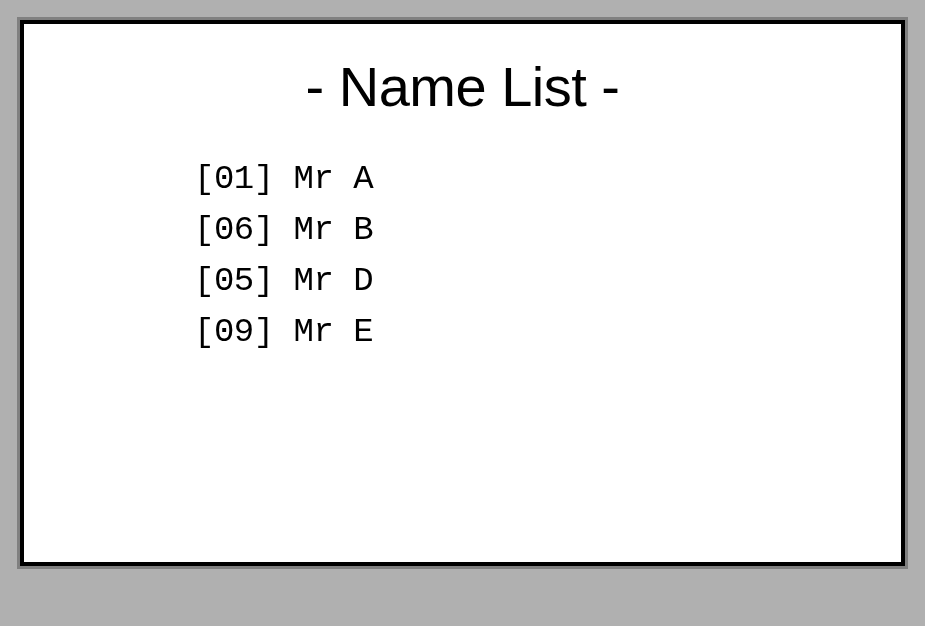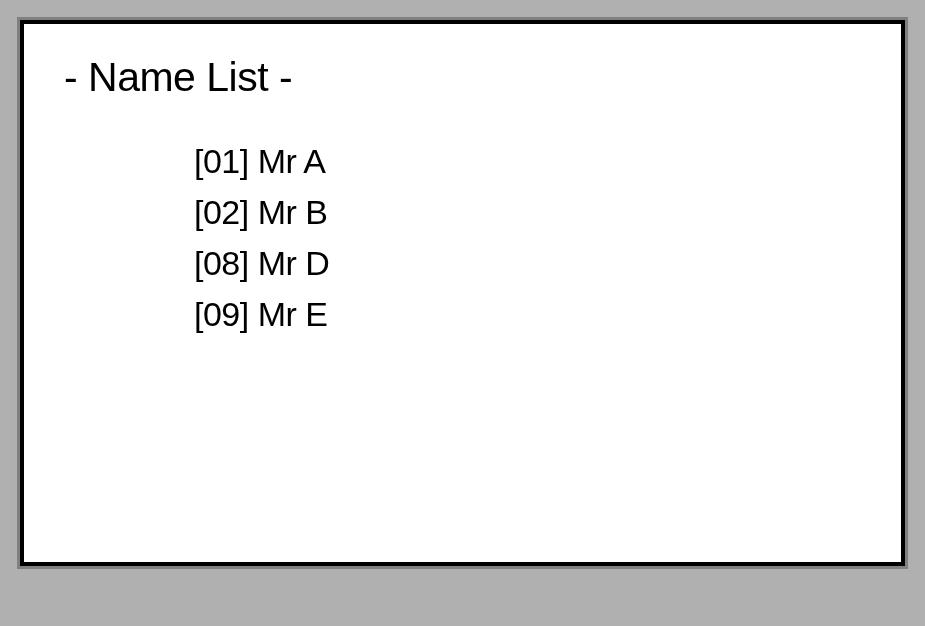--- a/index.html
+++ b/index.html
@@ -16,41 +16,42 @@
     }
     .panel {
       width: 100%;
       height: 100%;
       background: #ffffff;
       border: 4px solid #000000;
       outline: 3px solid #808080;
       padding: 30px 40px 30px 40px;
     }
     .title {
-      text-align: left;
-      font-size: 41px;
+      text-align: center;
+      font-size: 56px;
       font-weight: normal;
       margin-bottom: 35px;
       letter-spacing: -0.5px;
       font-stretch: condensed;
     }
     .list {
       margin-left: 130px;
     }
     .list-item {
       font-size: 34px;
       line-height: 1.5;
       letter-spacing: -0.5px;
       font-stretch: condensed;
+      font-family: Liberation Mono, monospace;
     }
   </style>
 </head>
 <body>
 
 <div class="panel">
   <div class="title">- Name List -</div>
   <div class="list">
     <div class="list-item">[01] Mr A</div>
-    <div class="list-item">[02] Mr B</div>
-    <div class="list-item">[08] Mr D</div>
+    <div class="list-item">[06] Mr B</div>
+    <div class="list-item">[05] Mr D</div>
     <div class="list-item">[09] Mr E</div>
   </div>
 </div>
 
 </body></html>

